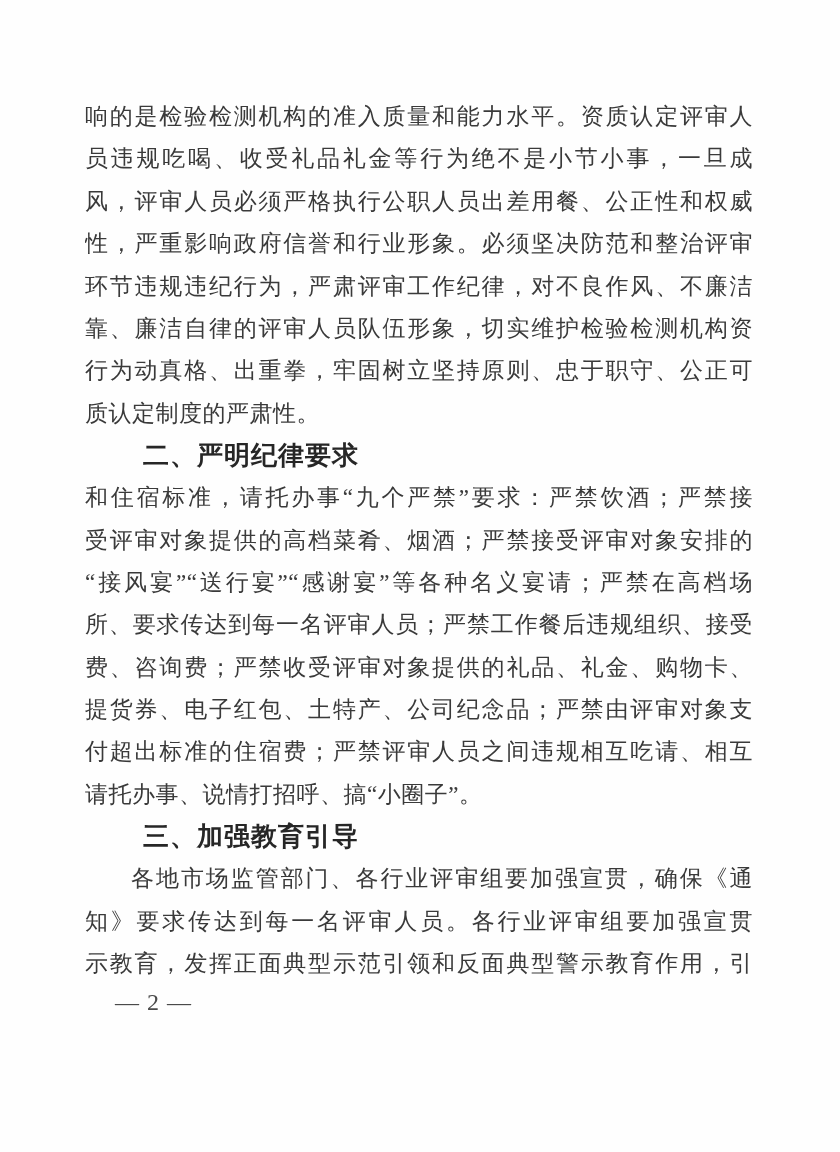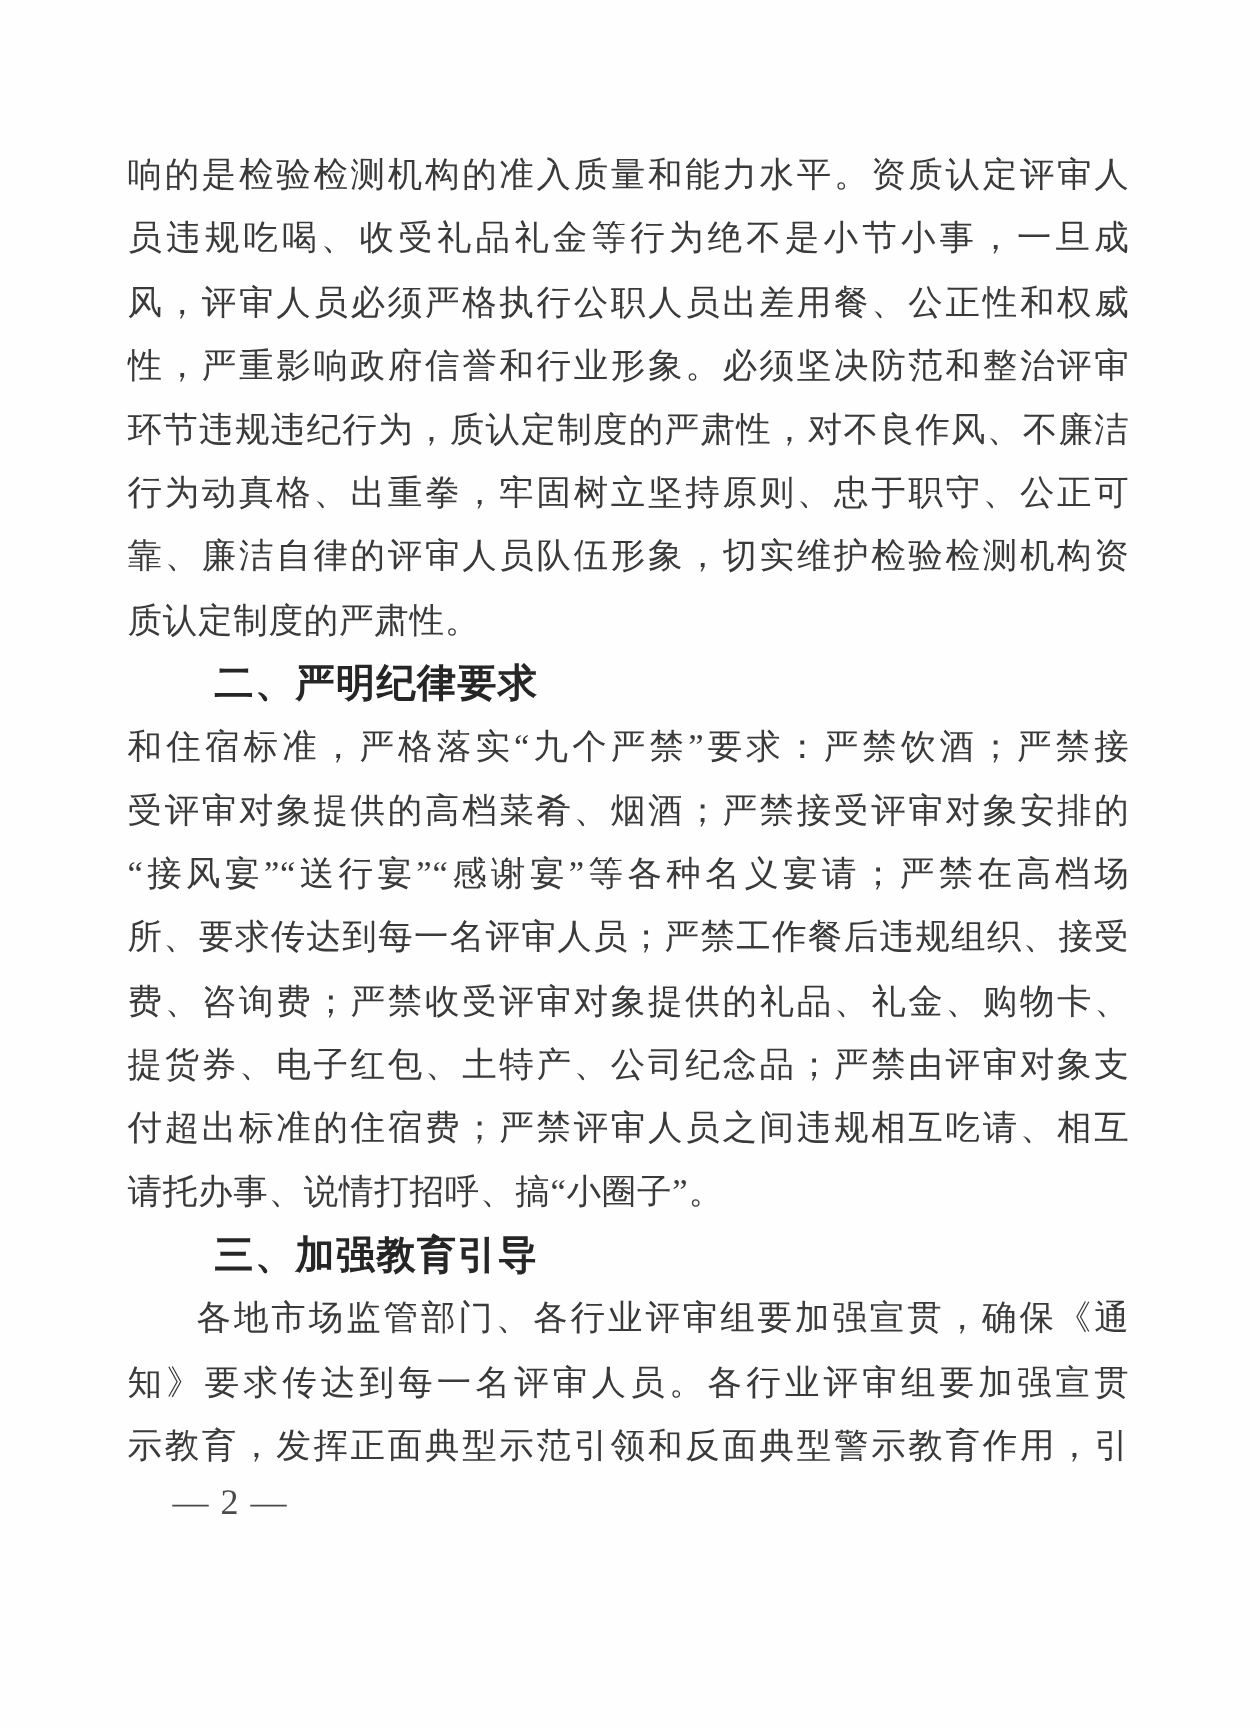--- a/index.html
+++ b/index.html
@@ -68,30 +68,30 @@
 <body>
 
 <div class="page">
   <div class="content">
 
     <div class="para">
       <div class="line">响的是检验检测机构的准入质量和能力水平。资质认定评审人</div>
       <div class="line">员违规吃喝、收受礼品礼金等行为绝不是小节小事，一旦成</div>
       <div class="line">风，评审人员必须严格执行公职人员出差用餐、公正性和权威</div>
       <div class="line">性，严重影响政府信誉和行业形象。必须坚决防范和整治评审</div>
-      <div class="line">环节违规违纪行为，质认定制度的严肃性，对不良作风、不廉洁</div>
+      <div class="line">环节违规违纪行为，严肃评审工作纪律，对不良作风、不廉洁</div>
+      <div class="line">靠、廉洁自律的评审人员队伍形象，切实维护检验检测机构资</div>
       <div class="line">行为动真格、出重拳，牢固树立坚持原则、忠于职守、公正可</div>
-      <div class="line">靠、廉洁自律的评审人员队伍形象，切实维护检验检测机构资</div>
       <div class="line para-end">质认定制度的严肃性。</div>
     </div>
 
     <h2 class="heading">二、严明纪律要求</h2>
 
     <div class="para">
-      <div class="line">和住宿标准，严格落实“九个严禁”要求：严禁饮酒；严禁接</div>
+      <div class="line">和住宿标准，请托办事“九个严禁”要求：严禁饮酒；严禁接</div>
       <div class="line">受评审对象提供的高档菜肴、烟酒；严禁接受评审对象安排的</div>
       <div class="line">“接风宴”“送行宴”“感谢宴”等各种名义宴请；严禁在高档场</div>
       <div class="line">所、要求传达到每一名评审人员；严禁工作餐后违规组织、接受</div>
       <div class="line">费、咨询费；严禁收受评审对象提供的礼品、礼金、购物卡、</div>
       <div class="line">提货券、电子红包、土特产、公司纪念品；严禁由评审对象支</div>
       <div class="line">付超出标准的住宿费；严禁评审人员之间违规相互吃请、相互</div>
       <div class="line para-end">请托办事、说情打招呼、搞“小圈子”。</div>
     </div>
 
     <h2 class="heading">三、加强教育引导</h2>

